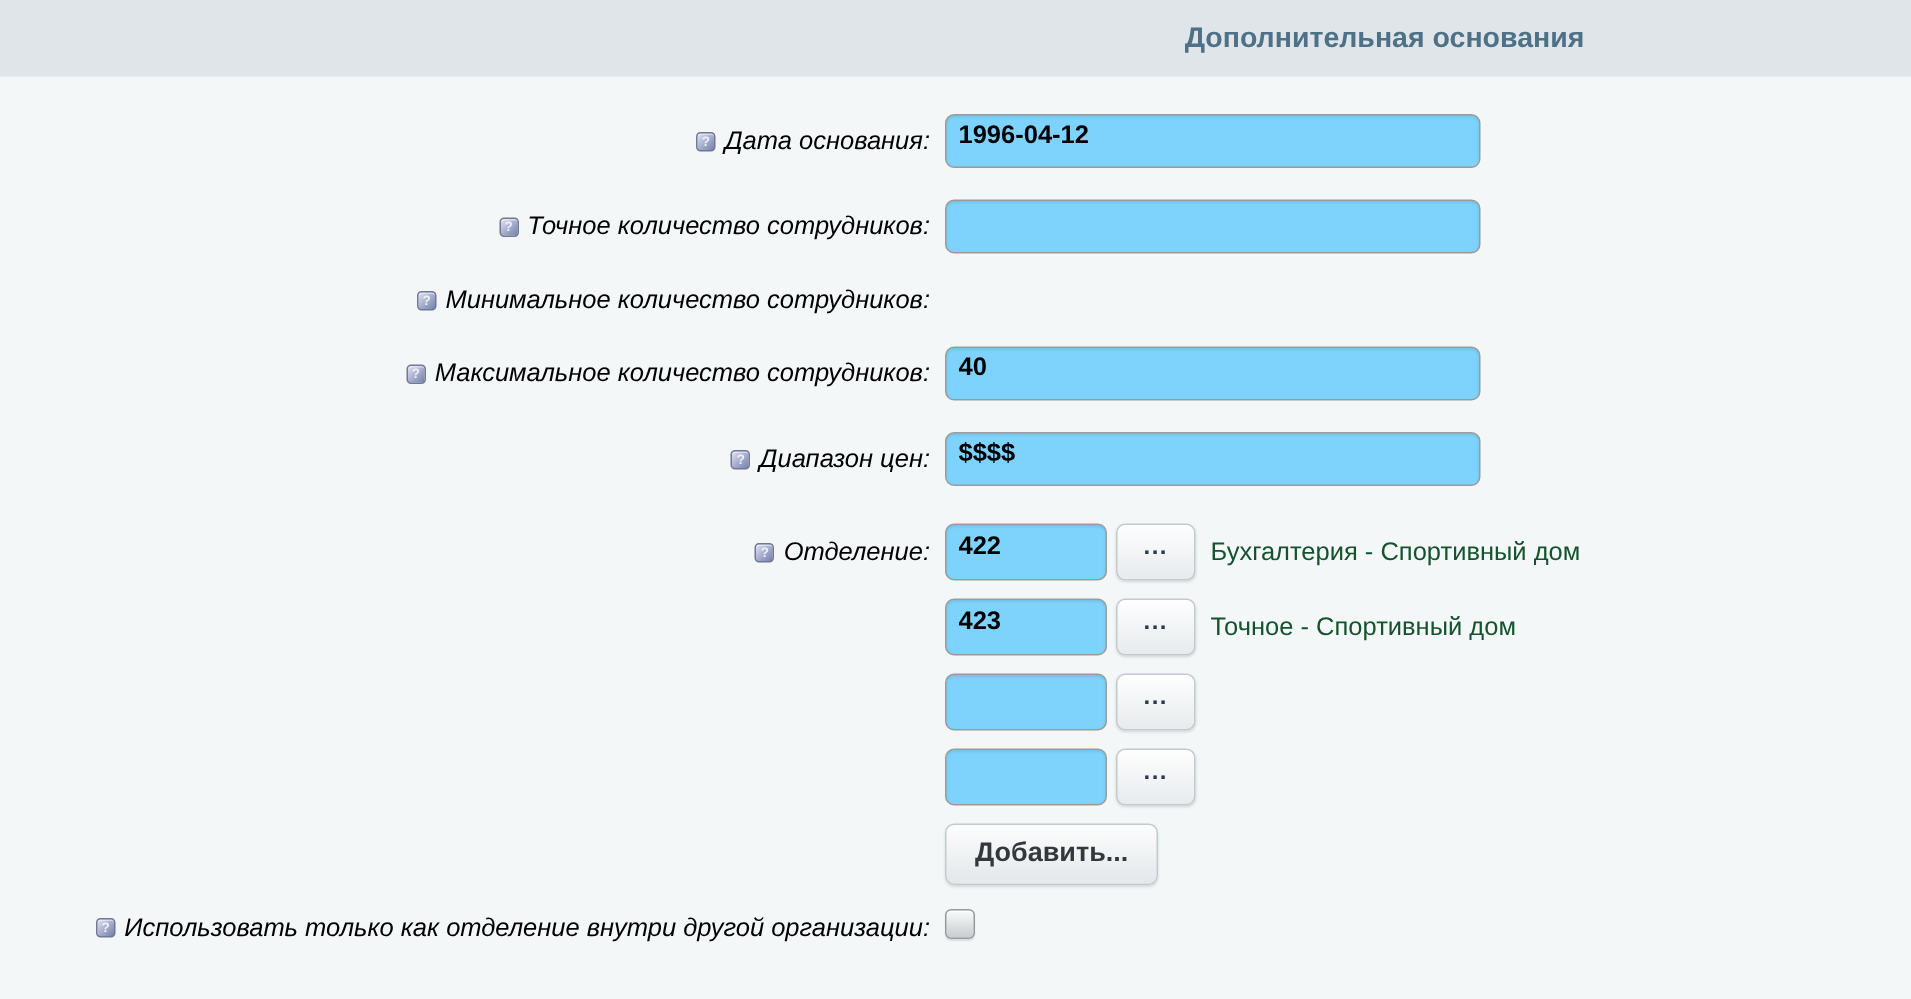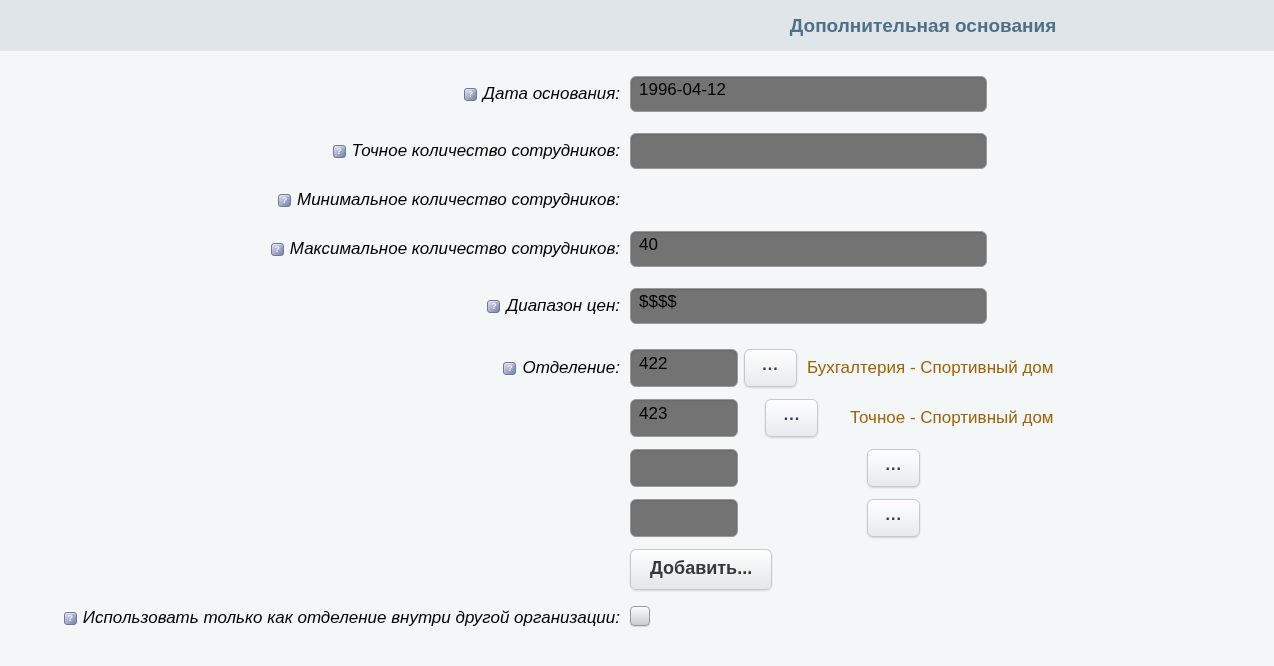--- a/index.html
+++ b/index.html
@@ -69,57 +69,57 @@
     display: inline-flex;
     align-items: center;
     justify-content: center;
     cursor: pointer;
   }
   .text-input {
     height: 36px;
     width: 357px;
     border: 1px solid #9b9b9b;
     border-radius: 6px;
-    background: #737373;
+    background: #7dd3fc;
     box-shadow: inset 0 1px 2px rgba(0,0,0,0.10);
     padding: 9px 8px 18px 8px;
     font-family: inherit;
     font-size: 17px;
     color: #000;
     outline: none;
+    font-weight: bold;
   }
   .text-input.small { width: 108px; height: 38px; }
   
   .dept-rows { display: flex; flex-direction: column; }
   .dept-row {
     display: flex;
     align-items: center;
     margin-bottom: 12px;
-    justify-content: space-between;
   }
   .dots-button {
     width: 53px;
     height: 38px;
     margin-left: 6px;
     border: 1px solid #c4c9cd;
     border-radius: 6px;
     background: linear-gradient(#fefefe, #e7ebed);
     box-shadow: 0 1px 2px rgba(0,0,0,0.14);
     color: #2c3a52;
     font-family: inherit;
     font-size: 16px;
     font-weight: bold;
     letter-spacing: 1px;
     padding-bottom: 8px;
     cursor: pointer;
   }
   .dept-name {
     margin-left: 10px;
     font-size: 17px;
-    color: #a16207;
+    color: #14532d;
     white-space: nowrap;
   }
   .add-button {
     height: 41px;
     padding: 0 19px 3px 19px;
     align-self: flex-start;
     border: 1px solid #c4c9cd;
     border-radius: 6px;
     background: linear-gradient(#fdfdfd, #e3e7e9);
     box-shadow: 0 1px 2px rgba(0,0,0,0.12);

